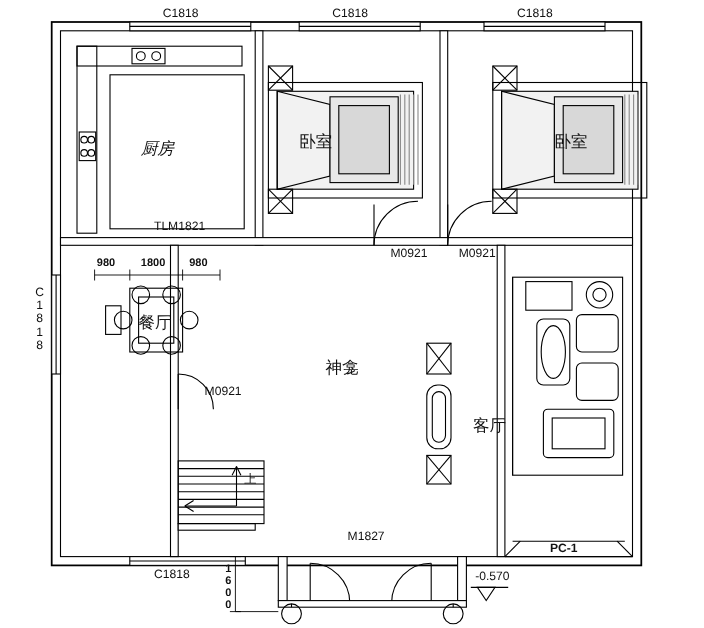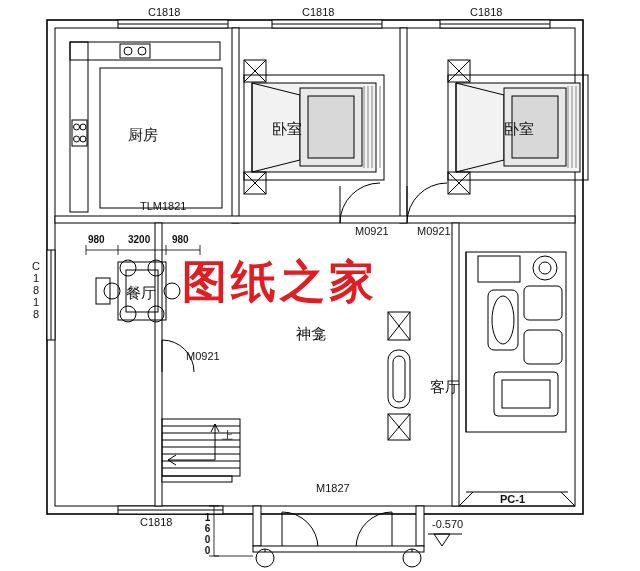--- a/index.html
+++ b/index.html
@@ -231,30 +231,29 @@
 <div class="lbl" style="left:140px;top:516px;">C1818</div>
 <div class="lbl" style="left:500px;top:493px;font-weight:bold;">PC-1</div>
 
 <div class="lbl" style="left:140px;top:200px;">TLM1821</div>
 <div class="lbl" style="left:355px;top:225px;">M0921</div>
 <div class="lbl" style="left:417px;top:225px;">M0921</div>
 <div class="lbl" style="left:186px;top:350px;">M0921</div>
 <div class="lbl" style="left:316px;top:482px;">M1827</div>
 
 <div class="lbl small" style="left:88px;top:234px;">980</div>
-<div class="lbl small" style="left:128px;top:234px;">3200</div>
+<div class="lbl small" style="left:128px;top:234px;">1800</div>
 <div class="lbl small" style="left:172px;top:234px;">980</div>
 <div class="lbl small vert" style="left:202px;top:512px;">1600</div>
 
 <div class="lbl" style="left:432px;top:518px;">-0.570</div>
 
-<div class="room" style="left:128px;top:126px;">厨房</div>
+<div class="room" style="left:128px;top:126px;font-style:italic;">厨房</div>
 <div class="room" style="left:272px;top:120px;">卧室</div>
 <div class="room" style="left:504px;top:120px;">卧室</div>
 <div class="room" style="left:126px;top:284px;">餐厅</div>
 <div class="room" style="left:296px;top:325px;text-align:right;">神龛</div>
 <div class="room" style="left:430px;top:378px;">客厅</div>
 
 <div class="lbl" style="left:222px;top:428px;">上</div>
 
-<div class="watermark" style="left:182px;top:252px;">图纸之家</div>
 
 </div>
 
 </body></html>

